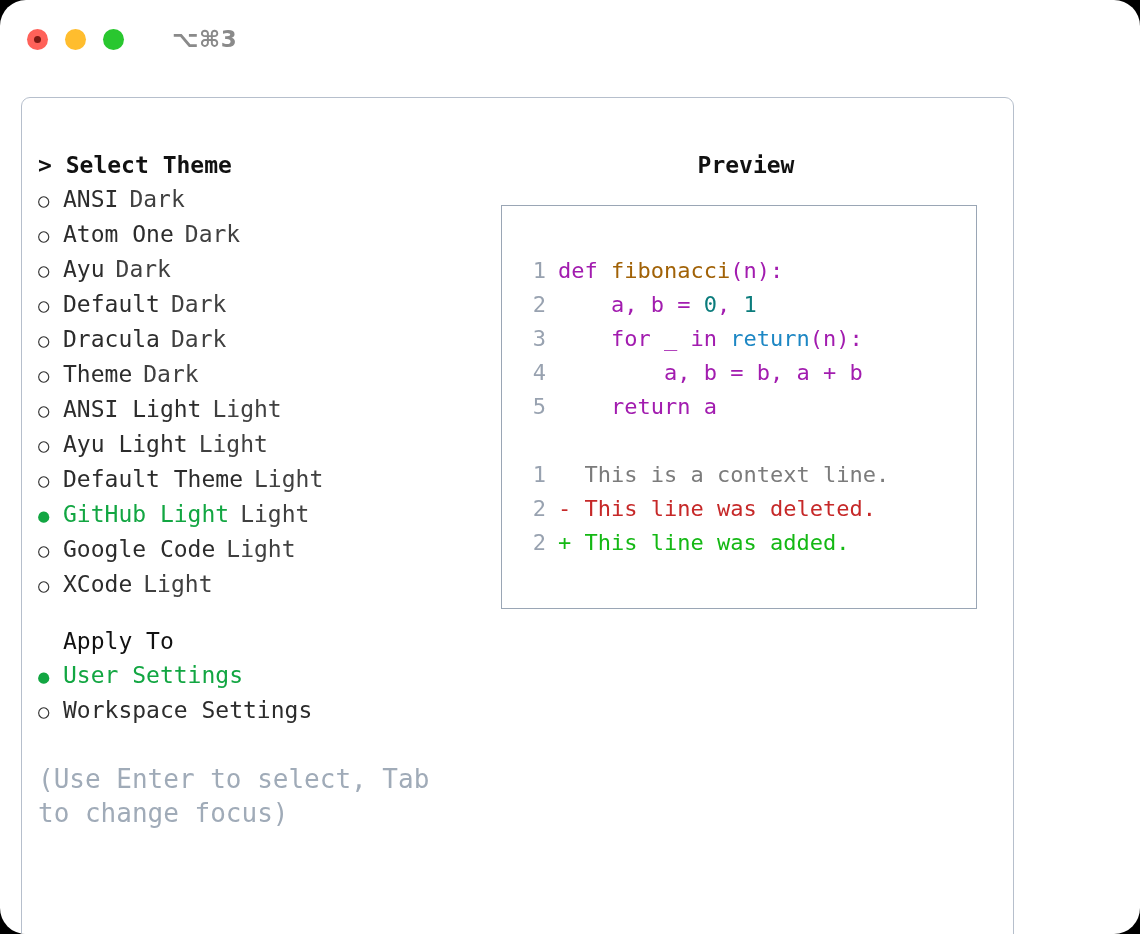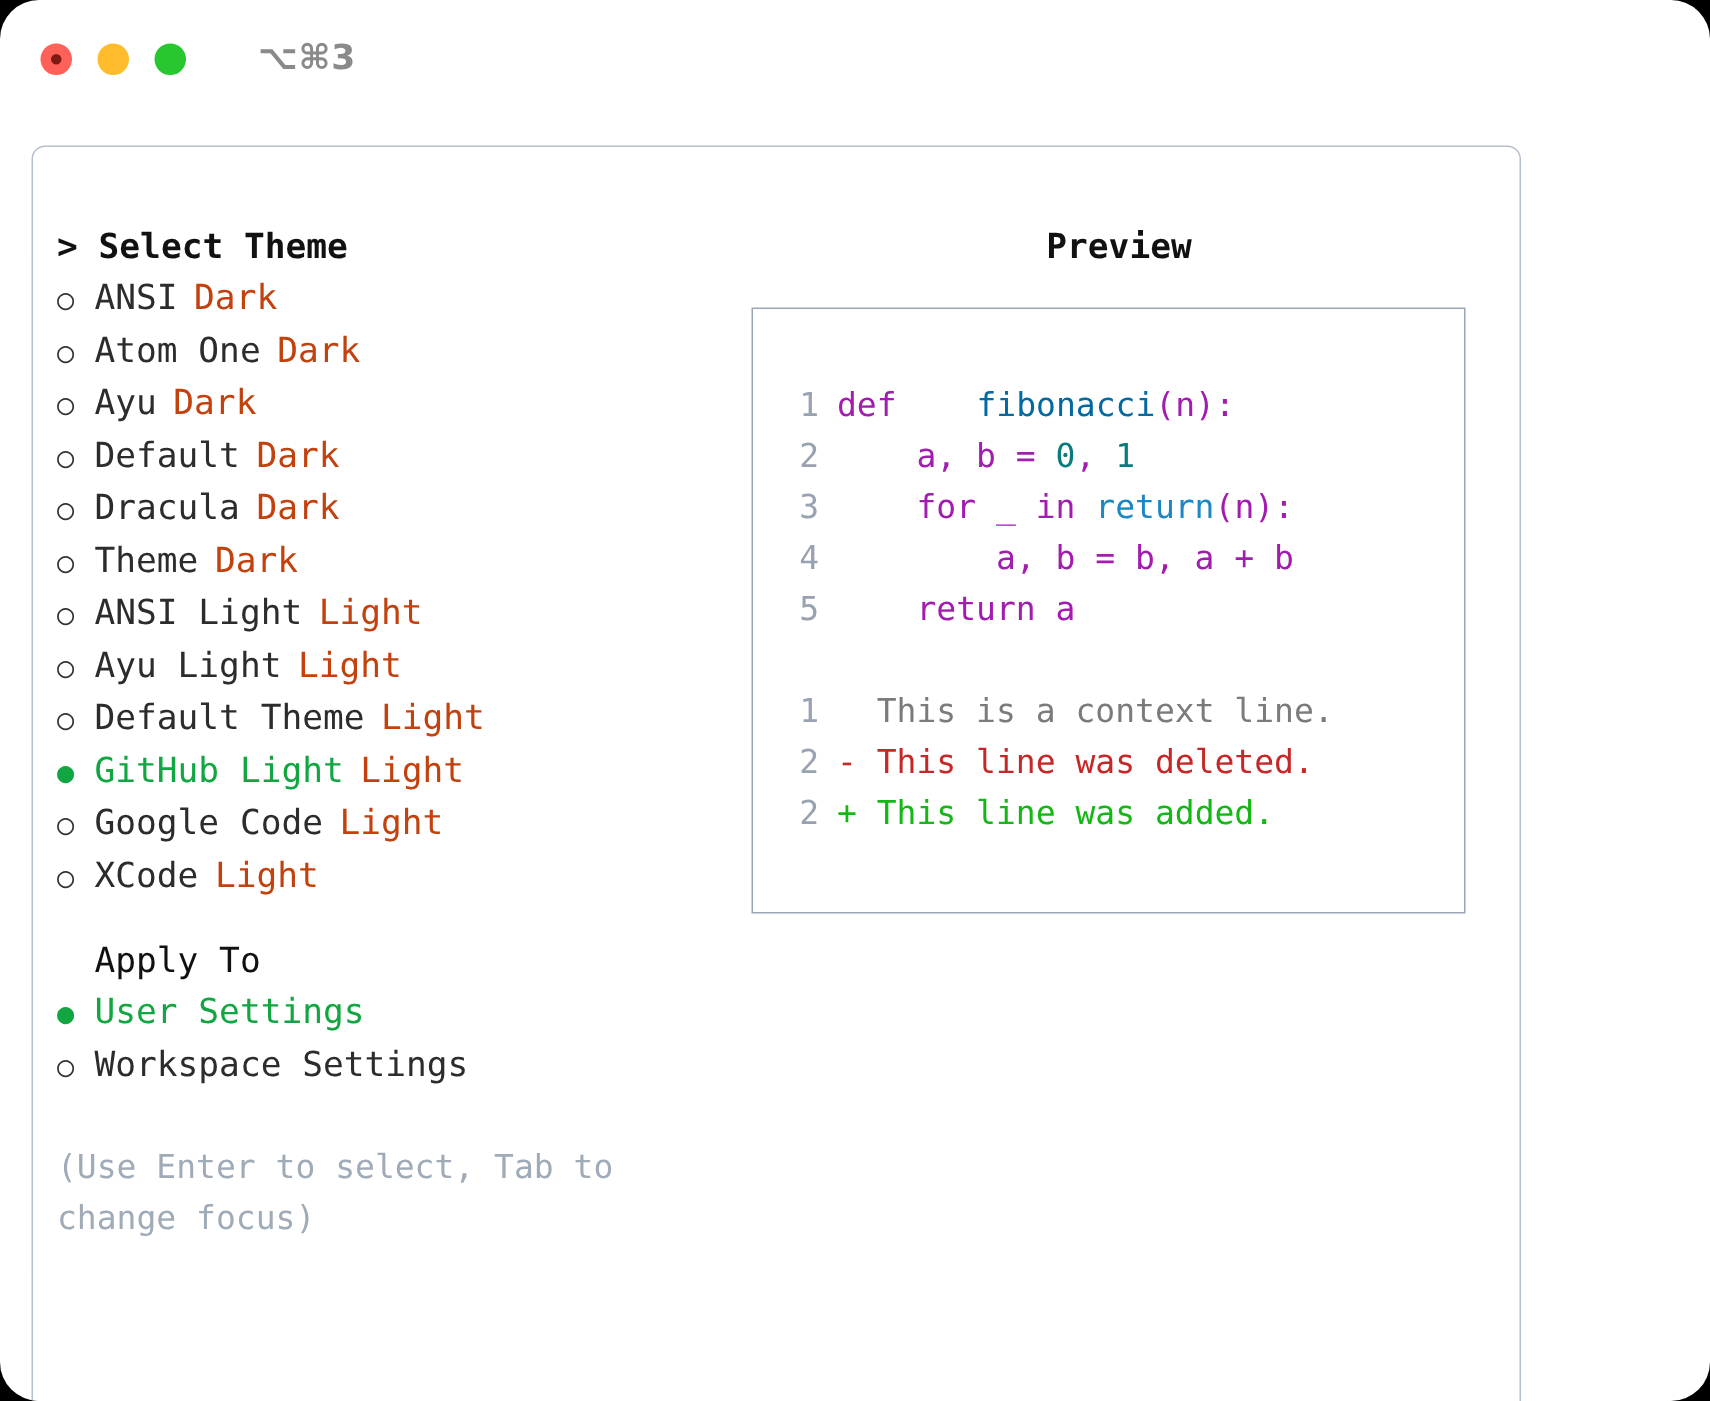--- a/index.html
+++ b/index.html
@@ -108,36 +108,36 @@
     width: 25px;
     display: inline-block;
     color: #333333;
     font-size: 19px;
     flex: 0 0 auto;
   }
   .marker.sel { color: #12a642; }
   .opt-label { color: #2c2c2c; }
   .opt-row.selected .opt-label { color: #12a642; }
   .opt-cat {
-    color: #c2410c;
+    color: #404040;
     margin-left: 11px;
   }
 
   #apply-block { margin-top: 22px; }
   .apply-title {
     font-size: 23px;
     color: #111111;
     line-height: 34px;
     padding-left: 25px;
     white-space: pre;
   }
 
   #hint {
     margin-top: 34px;
-    font-size: 22px;
+    font-size: 26px;
     line-height: 34px;
     color: #a0abb8;
     width: 410px;
     white-space: pre-wrap;
   }
 
   
   #right-col {
     position: absolute;
     left: 479px;
@@ -168,21 +168,21 @@
     padding-left: 18px;
   }
   .lineno {
     color: #98a2b0;
     width: 26px;
     text-align: right;
     flex: 0 0 auto;
     margin-right: 12px;
   }
   .code-text { color: #a21caf; }
-  .tok-fn   { color: #0369a1; margin-left: 40px; }
+  .tok-fn   { color: #a16207; }
   .tok-num  { color: #0b7c7c; }
   .tok-call { color: #1d87c4; }
 
   .gap-line { height: 34px; }
 
   .diff-ctx  { color: #7b7b7b; }
   .diff-del  { color: #c62828; }
   .diff-add  { color: #14b814; }
 </style>
 </head>

